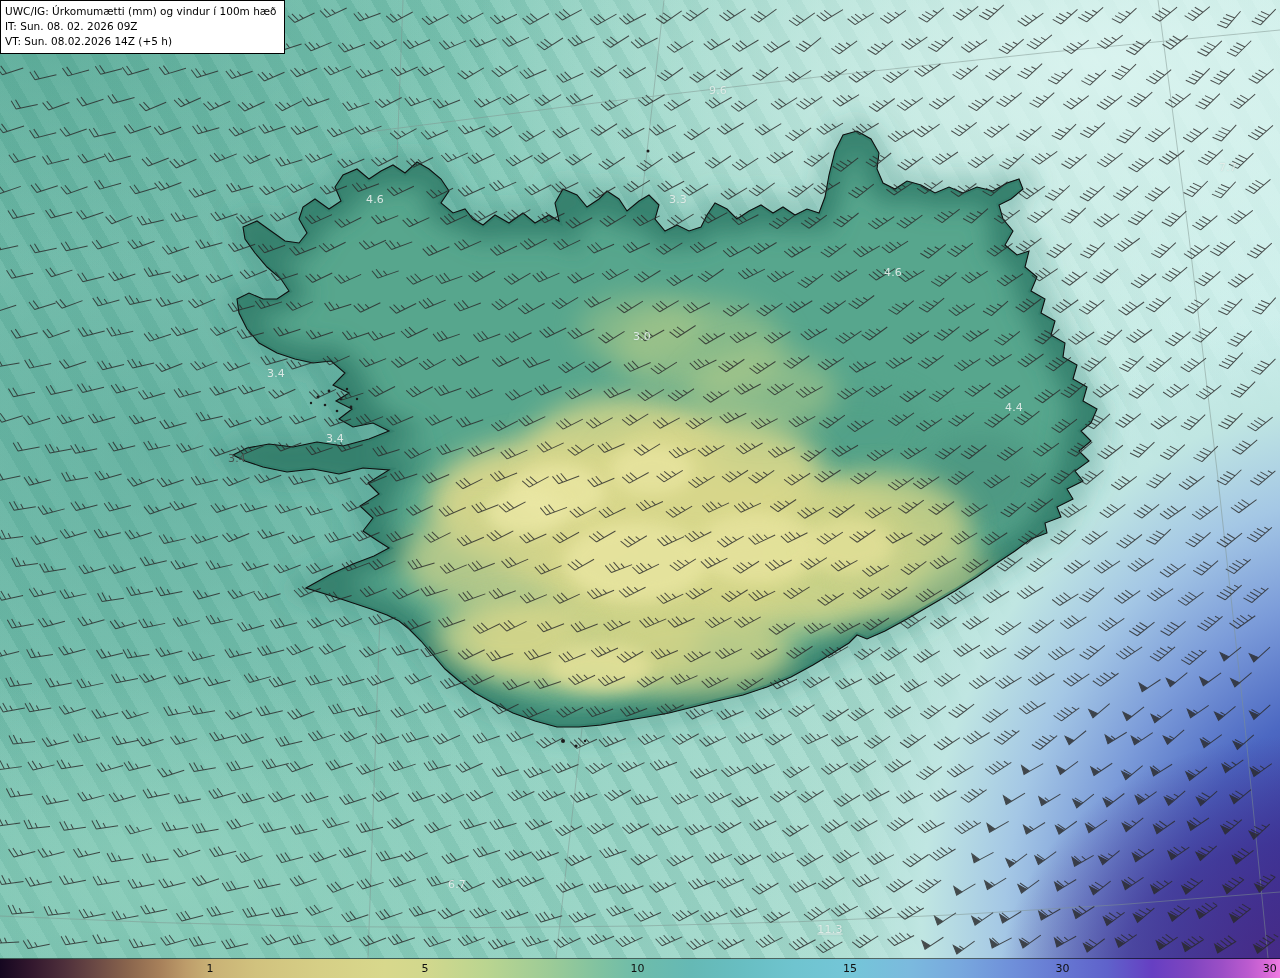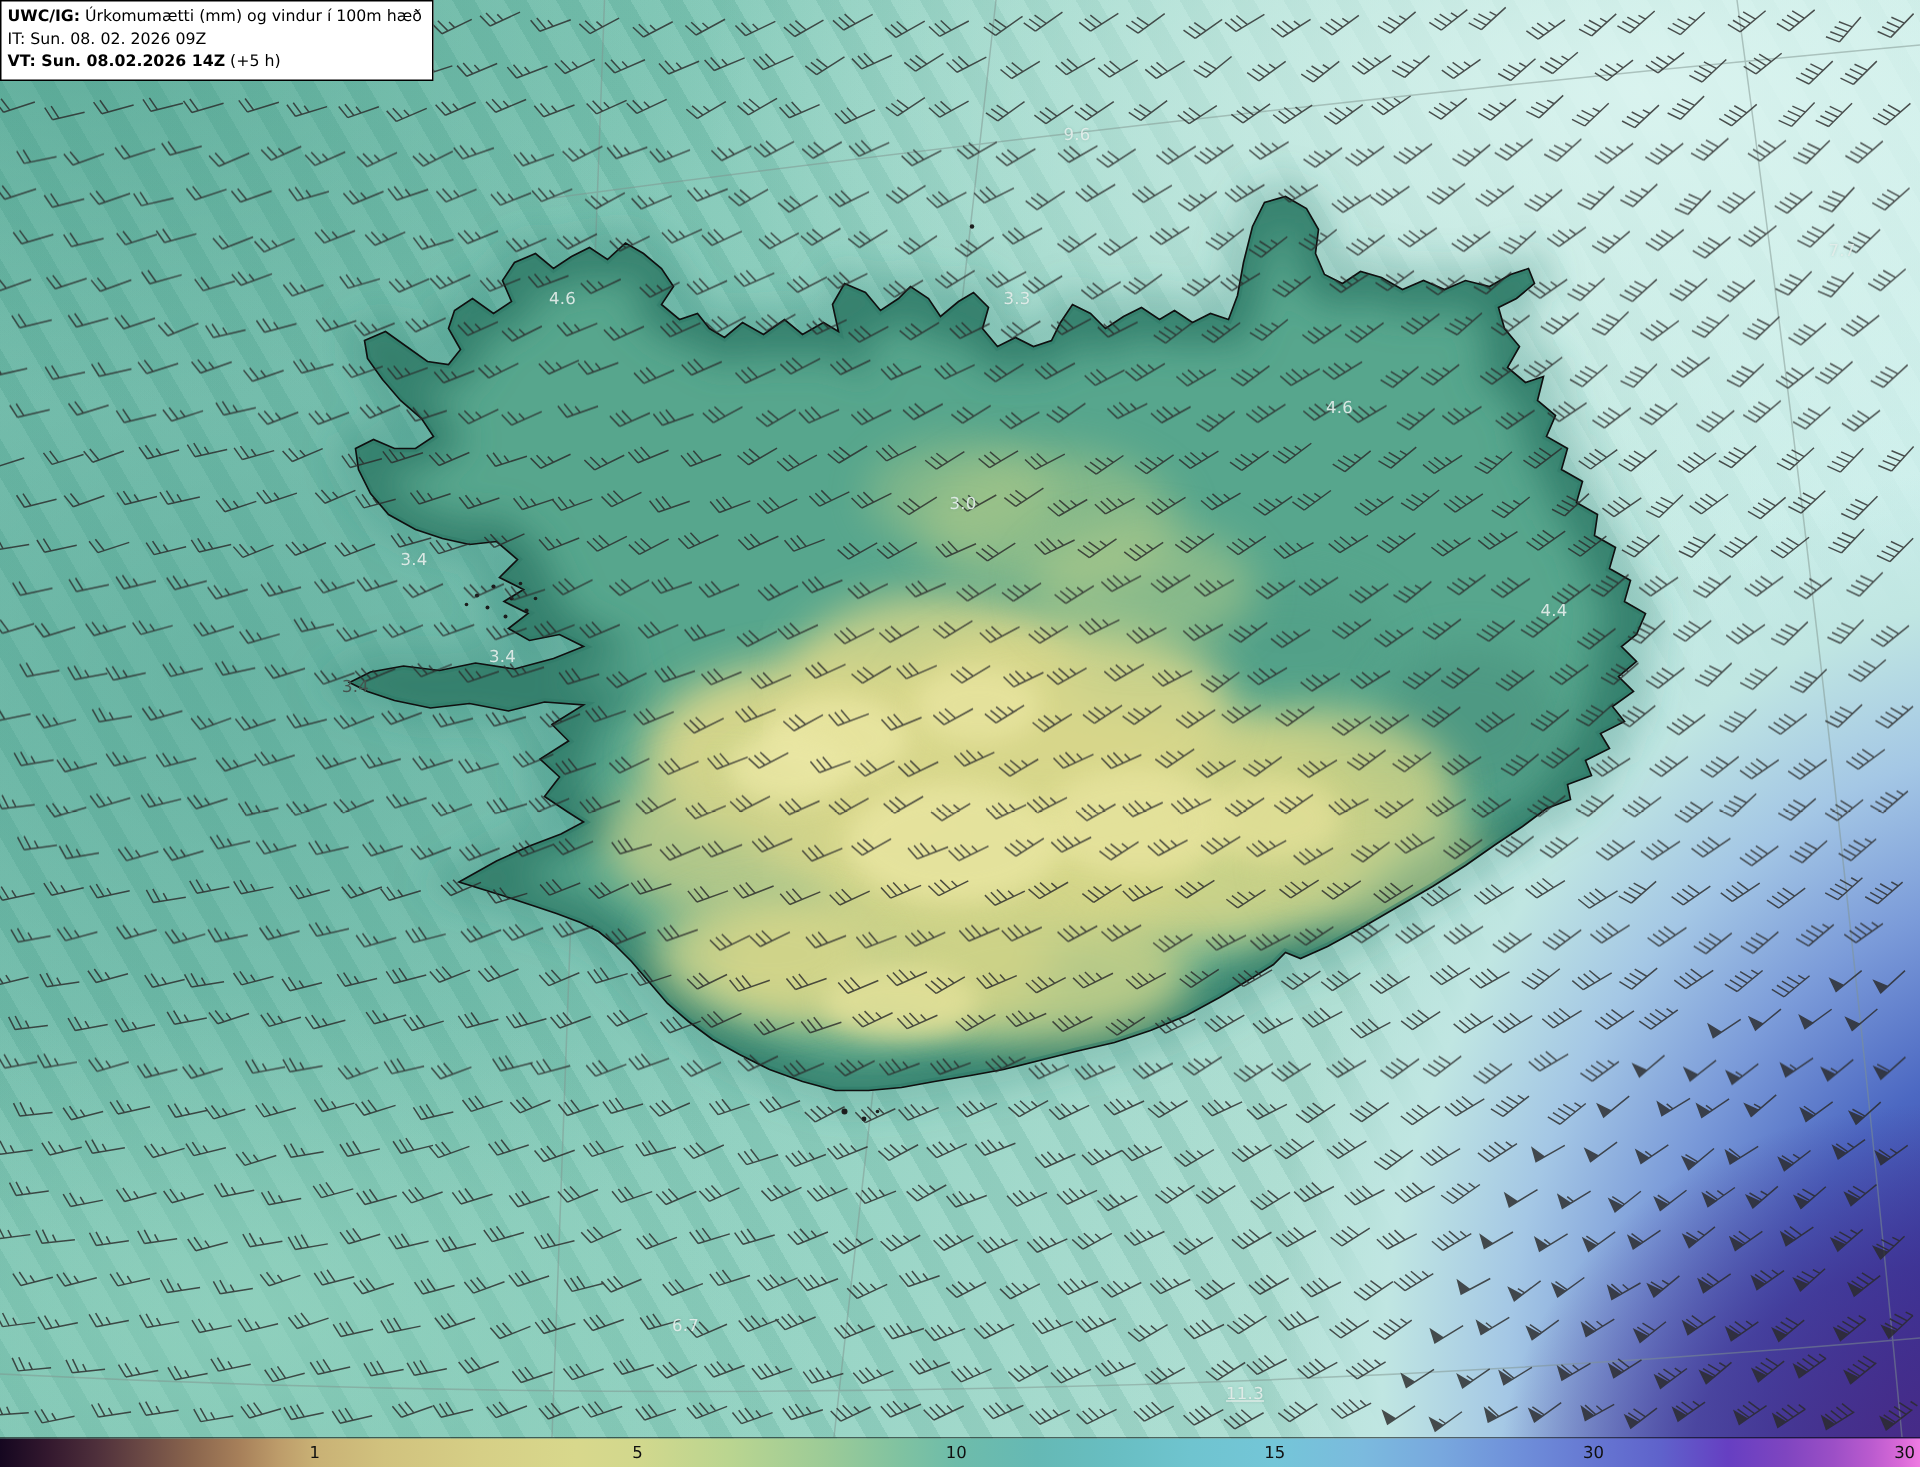--- a/index.html
+++ b/index.html
@@ -32,21 +32,21 @@
     text-shadow:0 0 2px rgba(90,140,130,0.35);
     text-align:right;
   }
   .map-value.dark{color:#45544f;text-shadow:none;}
   
   .title-box{
     position:absolute;left:0;top:0;background:#ffffff;border:1px solid #000;
     padding:3px 7px 4px 4px;font-size:10.5px;line-height:15px;color:#000;z-index:30;
     white-space:nowrap;
   }
-  .title-box b{font-weight:bold;}
+  .title-box b{font-weight:normal;}
   
   .colorbar{
     position:absolute;left:0;right:0;bottom:0;height:20px;z-index:25;
     border-top:1px solid rgba(0,0,0,0.55);
   }
   .cb-grad{
     position:absolute;inset:0;
     background:linear-gradient(to right,
       #150720 0%, #33182e 2.5%, #4e2f3b 5%, #6c4a45 7.5%, #8a654d 10%, #a7805a 12.5%, #bd9c6a 14.5%, #c9b175 16.4%,
       #d1c27e 20%, #d6cf86 25%, #d8d88c 30%, #d2d88d 33.2%,
@@ -1416,21 +1416,21 @@
   </svg>
 
   <div class="labels" id="value-labels">
       <div class="map-value" style="left: 718px; top: 90px;">9.6</div>
       <div class="map-value" style="left: 678px; top: 199px;">3.3</div>
       <div class="map-value" style="left: 375px; top: 199px;">4.6</div>
       <div class="map-value" style="left: 1228px; top: 167px;">7.7</div>
       <div class="map-value" style="left: 893px; top: 272px;">4.6</div>
       <div class="map-value" style="left: 626px; top: 336px; margin-left: 16px;">3.0</div>
       <div class="map-value" style="left: 276px; top: 373px;">3.4</div>
-      <div class="map-value" style="left: 1014px; top: 407px; margin-left: 22px;">4.4</div>
+      <div class="map-value" style="left: 1014px; top: 407px;">4.4</div>
       <div class="map-value" style="left: 335px; top: 438px;">3.4</div>
       <div class="map-value dark" style="left: 237px; top: 458px;">3.4</div>
       <div class="map-value" style="left: 457px; top: 884px;">6.7</div>
       <div class="map-value" style="left: 830px; top: 929px; text-decoration: underline;">11.3</div>
     </div>
 
   <div class="title-box">
     <div><b>UWC/IG:</b><span> Úrkomumætti (mm) og vindur í 100m hæð</span></div>
     <div>IT: Sun. 08. 02. 2026 09Z</div>
     <div><b>VT: Sun. 08.02.2026 14Z</b><span> (+5 h)</span></div>

